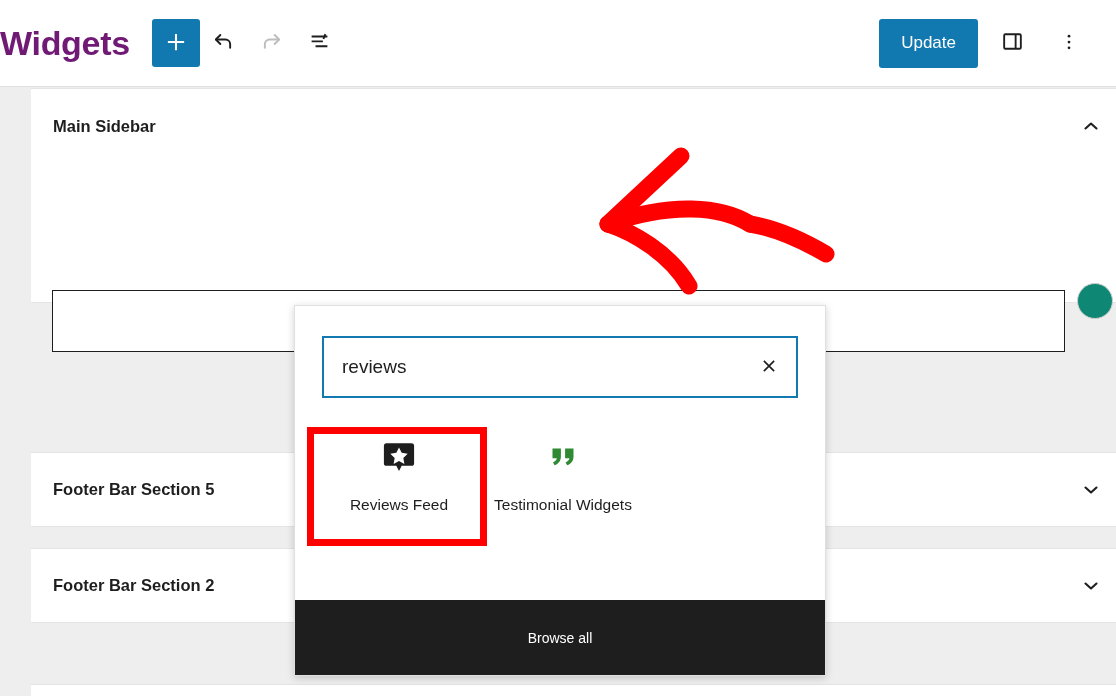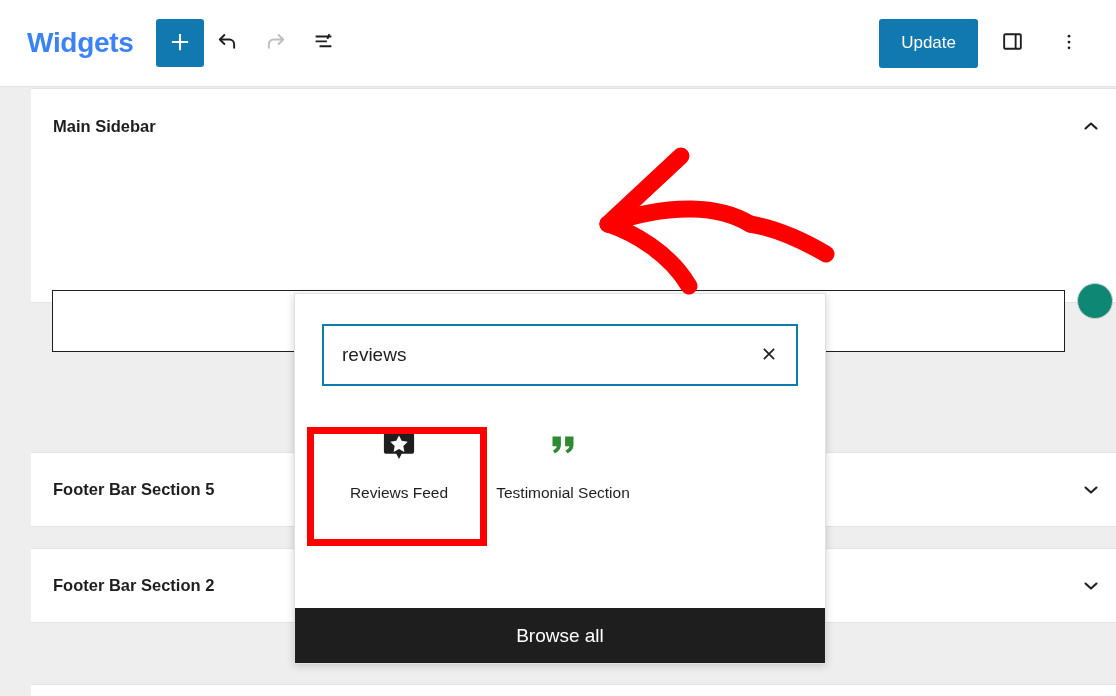--- a/index.html
+++ b/index.html
@@ -20,22 +20,22 @@
 
   
   .header {
     position: absolute; left: 0; top: 0;
     width: 1116px; height: 87px;
     background: #ffffff;
     border-bottom: 1px solid #e0e0e0;
     display: flex; align-items: center;
   }
   .page-title {
-    font-size: 28px; font-weight: bold; color: #3b82f6;
-    margin-left: 27px; letter-spacing: -0.3px;
+    font-size: 34px; font-weight: bold; color: #701a75;
+    letter-spacing: -0.3px;
     white-space: nowrap;
   }
   .hdr-tools { display: flex; align-items: center; margin-left: 22px; gap: 0px; }
   .add-block-btn {
     width: 48px; height: 48px; border-radius: 3px;
     background: #1278b0;
     border: none; cursor: pointer;
     display: flex; align-items: center; justify-content: center;
     padding: 0;
   }
@@ -101,21 +101,21 @@
     right: 14px; bottom: -17px;
     width: 36px; height: 36px;
     border-radius: 50%;
     background: #0e8874;
     border: 1px solid #cfcfcf;
   }
 
   
   .inserter {
     position: absolute;
-    left: 294px; top: 293px;
+    left: 294px; top: 305px;
     width: 532px; height: 371px;
     background: #ffffff;
     border: 1px solid #e0e0e0;
     box-shadow: 0 2px 8px rgba(0,0,0,0.18);
     z-index: 40;
     overflow: hidden;
   }
   .search-wrap { padding: 30px 27px 0 27px; }
   .search-field {
     position: relative;
@@ -151,24 +151,24 @@
   }
   .result-icon { height: 42px; display: flex; align-items: center; justify-content: center; }
   .result-label {
     margin-top: 16px;
     font-size: 15.5px; color: #1e1e1e;
     text-align: left; line-height: 1.42;
     max-width: 140px;
   }
   .browse-all {
     position: absolute; left: 0; bottom: 0;
-    width: 100%; height: 55px;
+    width: 100%; height: 75px;
     background: #1e1e1e; color: #ffffff;
     border: none; cursor: pointer;
-    font-size: 19px; font-family: "Liberation Sans", sans-serif;
+    font-size: 14px; font-family: "Liberation Sans", sans-serif;
     display: flex; align-items: center; justify-content: center;
   }
 
   
   .annot-arrow {
     position: absolute; left: 566px; top: 128px;
     width: 292px; height: 184px;
     z-index: 60; pointer-events: none;
   }
   .annot-box {
@@ -325,21 +325,21 @@
         <div class="result-label">Reviews Feed</div>
       </div>
 
       <div class="result-cell">
         <div class="result-icon">
           <svg width="34" height="34" viewBox="0 0 34 34" aria-hidden="true">
             <path d="M6.5 8.5h8.4v8.2c0 4.1-2.5 7.1-6.3 8.6l-1.6-2.9c2.3-1.0 3.6-2.4 3.8-4.1H6.5z" fill="#2f8a33"></path>
             <path d="M19.1 8.5h8.4v8.2c0 4.1-2.5 7.1-6.3 8.6l-1.6-2.9c2.3-1.0 3.6-2.4 3.8-4.1h-4.3z" fill="#2f8a33"></path>
           </svg>
         </div>
-        <div class="result-label">Testimonial Section</div>
+        <div class="result-label">Testimonial Widgets</div>
       </div>
 
     </div>
 
     <button class="browse-all">Browse all</button>
   </div>
 
   <svg class="annot-arrow" viewBox="0 0 292 184">
     <g fill="none" stroke="#ff0000" stroke-width="17" stroke-linecap="round" stroke-linejoin="round">
       <path d="M184 96 C 155 78, 105 74, 42 96" transform="translate(0,0)"></path>

